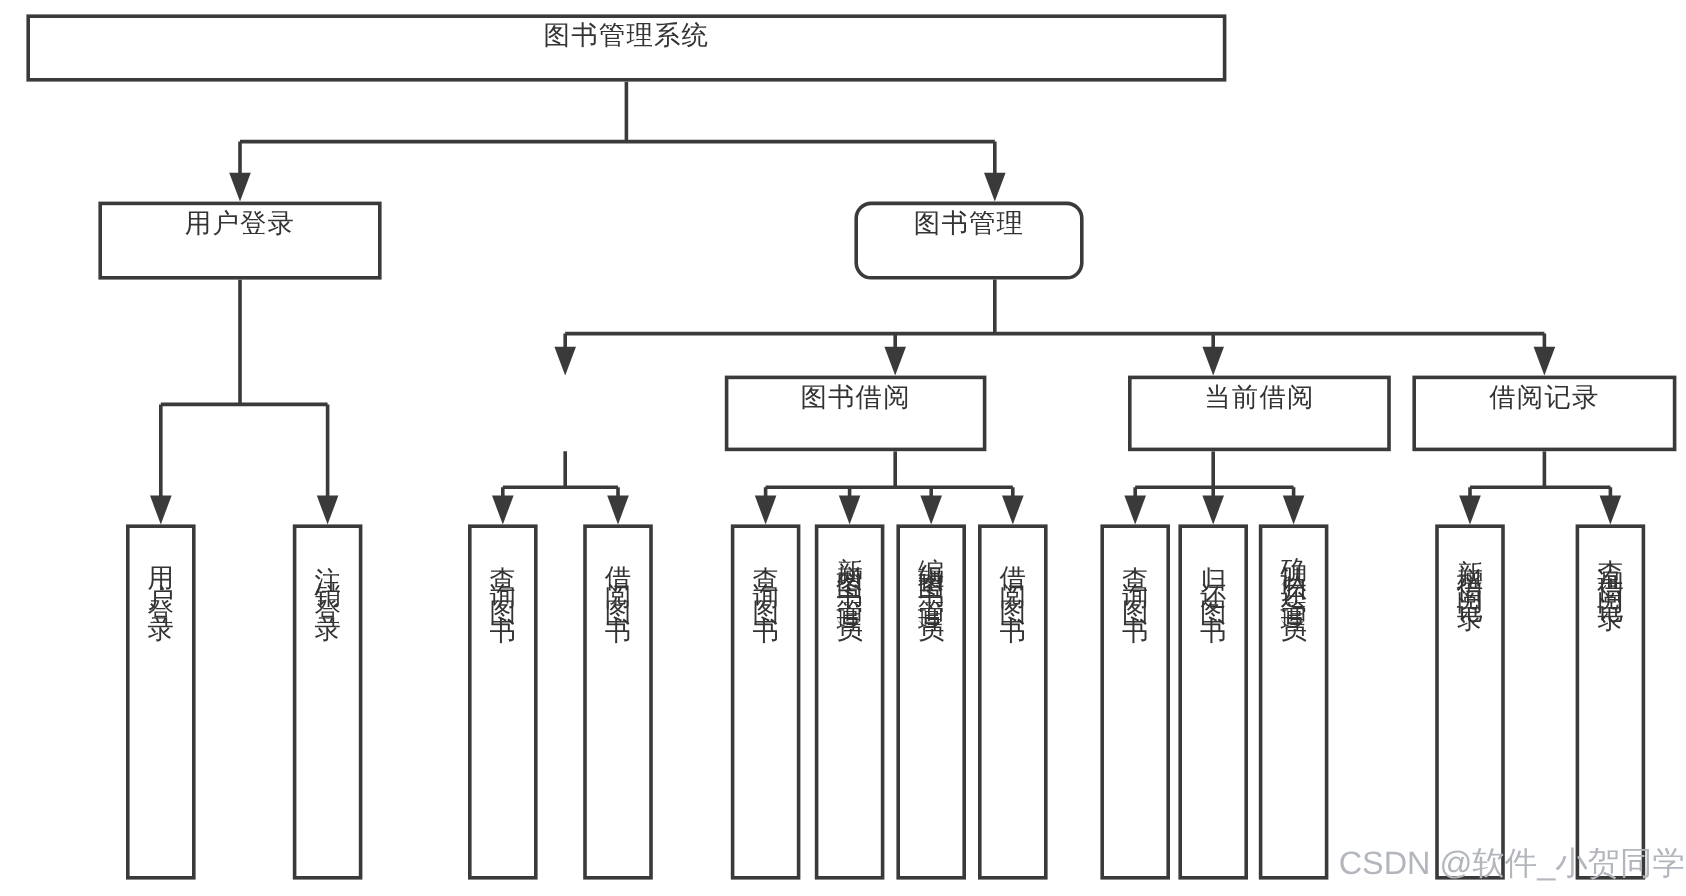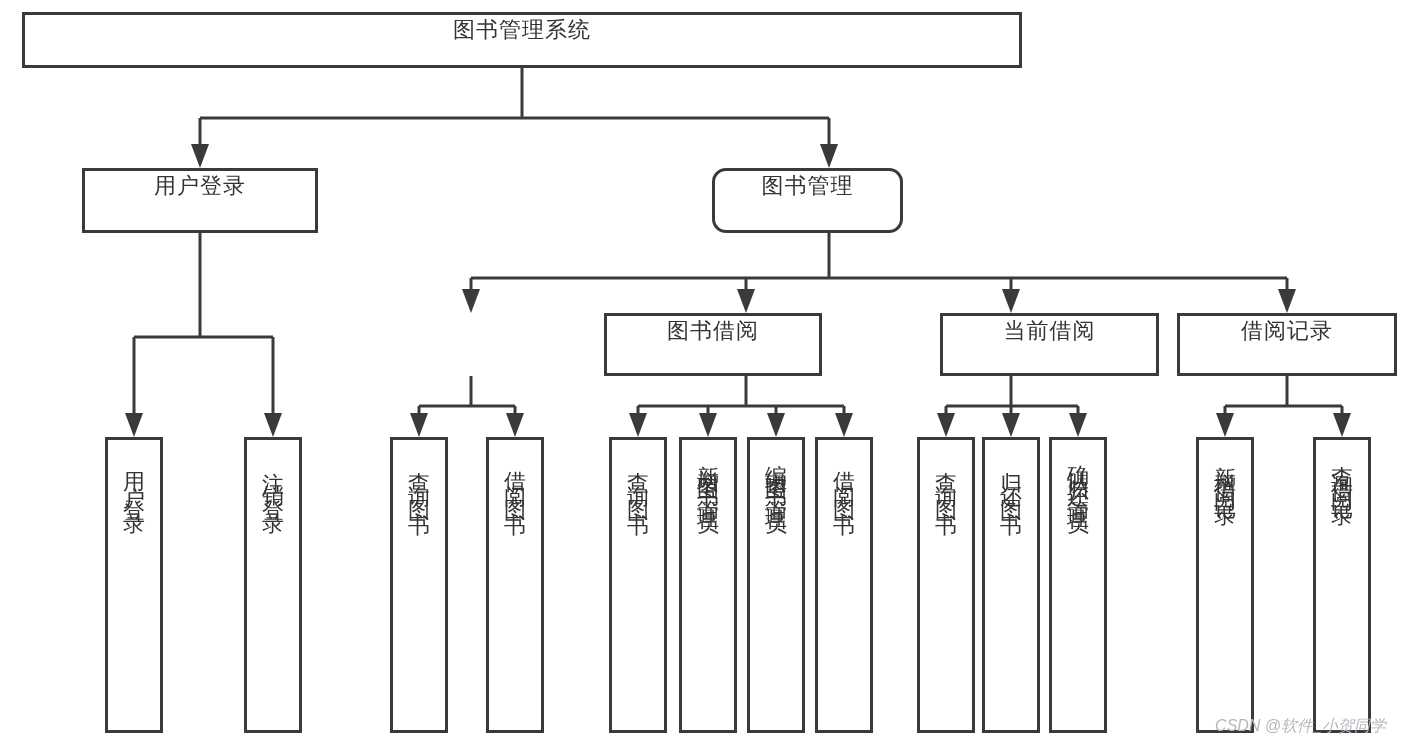--- a/index.html
+++ b/index.html
@@ -34,26 +34,25 @@
     text-orientation:mixed;
     font-size:22px;
     line-height:1;
     white-space:nowrap;
   }
   .vs-lg{letter-spacing:14px;padding-top:14px;}  
   .vs-md{letter-spacing:8px;padding-top:8px;}    
   .vs-sm{letter-spacing:7px;padding-top:7px;}    
   .watermark{
     position:absolute;
-    right:19px;bottom:10px;
-    font-size:16px;
+    right:1px;bottom:10px;
+    font-size:27px;
     color:var(--watermark);
     z-index:2;
     white-space:nowrap;
-    font-style:italic;
   }
 </style>
 </head>
 <body>
 
 <div class="stage">
 
   <svg class="connectors" width="1405" height="747" viewBox="0 0 1405 747" aria-hidden="true">
 
     <path d="M522 68 V118 M200 118 H829 M200 118 V148 M829 118 V148"></path>

